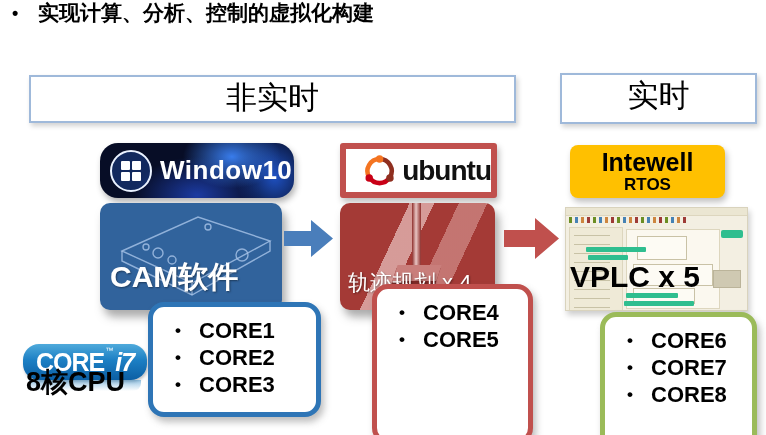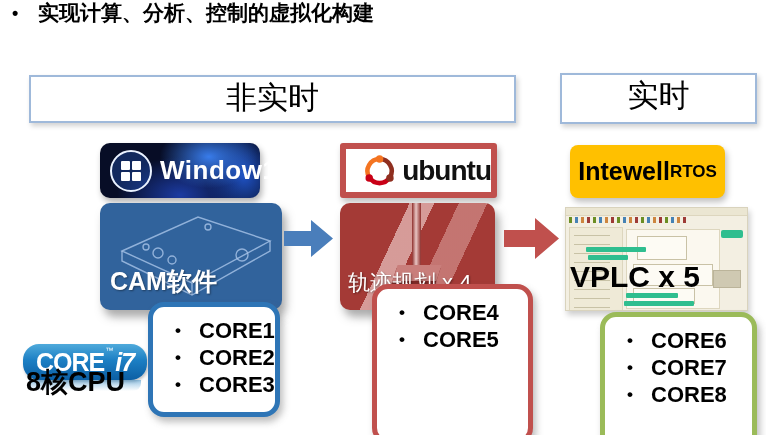--- a/index.html
+++ b/index.html
@@ -11,56 +11,56 @@
   .title-bullets{position:absolute;left:8px;top:0;width:740px;}
   .tbullet{position:relative;padding-left:30px;font-size:21px;font-weight:bold;line-height:26px;color:#000;}
   .tbullet::before{content:"•";position:absolute;left:4px;top:0;font-size:18px;}
   
   .hdr{position:absolute;background:#fff;border:2px solid #9FB9DA;box-shadow:2px 3px 5px rgba(0,0,0,.18);
        display:flex;align-items:flex-start;justify-content:center;font-size:31px;color:#000;}
   .hdr-nrt{left:29px;top:75px;width:483px;height:44px;}
   .hdr-rt{left:560px;top:73px;width:193px;height:47px;}
   
   .win10{
-    position:absolute;left:100px;top:143px;width:160px;height:55px;border-radius:10px;
+    position:absolute;left:100px;top:143px;width:194px;height:55px;border-radius:18px;
     background:
       radial-gradient(70px 45px at 68% 25%, rgba(59,130,246,.95), rgba(59,130,246,0) 70%),
       radial-gradient(90px 55px at 50% 95%, rgba(30,64,175,.9), rgba(30,64,175,0) 70%),
       radial-gradient(55px 65px at 90% 60%, rgba(37,99,235,.8), rgba(37,99,235,0) 70%),
       #070D26;
     display:flex;align-items:center;gap:8px;padding-left:10px;box-sizing:border-box;
     box-shadow:2px 4px 6px rgba(0,0,0,.3);
   }
   .win-circle{width:38px;height:38px;border:2px solid #EAF2FF;border-radius:50%;
     display:flex;align-items:center;justify-content:center;background:rgba(40,95,200,.35);flex:0 0 auto;}
   .win-glyph{display:grid;grid-template-columns:9px 9px;grid-template-rows:9px 9px;gap:2px;}
   .win-glyph i{background:#fff;border-radius:1px;}
   .win10-label{color:#fff;font-size:26px;font-weight:bold;letter-spacing:.5px;}
   .cam-box{
     position:absolute;left:100px;top:203px;width:182px;height:107px;border-radius:10px;
     background:#31639C;box-shadow:4px 7px 9px rgba(90,90,90,.5);overflow:hidden;
   }
   .cam-box svg{position:absolute;left:0;top:0;}
-  .cam-label{position:absolute;left:10px;bottom:12px;color:#fff;font-size:25px;font-weight:bold;
+  .cam-label{position:absolute;left:10px;bottom:12px;color:#fff;font-size:30px;font-weight:bold;
     text-shadow:1px 1px 2px rgba(0,0,0,.4);}
   .corei7{
     position:absolute;left:23px;top:320px;width:124px;height:36px;border-radius:16px;
     background:linear-gradient(180deg,#4FAADB 0%,#1C7FC4 45%,#0C5FA4 100%);
     display:flex;align-items:center;justify-content:center;color:#fff;box-shadow:1px 2px 3px rgba(0,0,0,.25);margin-top:24px;
   }
   .corei7::after{content:"";position:absolute;left:6px;right:6px;top:100%;height:11px;
     background:linear-gradient(rgba(28,127,196,.45),rgba(28,127,196,0));border-radius:0 0 8px 8px;}
   .corei7 .brand{font-size:25px;font-weight:bold;letter-spacing:-1px;}
   .corei7 .tm{font-size:8px;vertical-align:top;margin:2px 2px 0 1px;align-self:flex-start;}
   .corei7 .model{font-size:25px;font-weight:bold;font-style:italic;letter-spacing:-1px;}
   .cpu-label{position:absolute;left:26px;top:364px;width:130px;font-size:27px;font-weight:bold;color:#000;}
   
   .core-box{position:absolute;background:#fff;border-radius:16px;box-shadow:3px 5px 7px rgba(110,110,110,.45);
     box-sizing:border-box;padding:10px 0 0 18px;}
-  .core-box.blue{left:148px;top:302px;width:132px;height:115px;border:5px solid #2E75B6;}
+  .core-box.blue{left:148px;top:302px;width:173px;height:115px;border:5px solid #2E75B6;}
   .core-box.red{left:372px;top:284px;width:161px;height:160px;border:5px solid #C0504D;}
   .core-box.green{left:600px;top:312px;width:157px;height:162px;border:5px solid #9BBB59;}
   .core-item{position:relative;padding-left:28px;font-size:22px;font-weight:bold;line-height:27px;color:#000;}
   .core-item::before{content:"•";position:absolute;left:4px;top:0;font-size:17px;}
   
   .arrow{position:absolute;}
   .arrow-blue{left:284px;top:220px;}
   .arrow-red{left:504px;top:218px;}
   
   .ubuntu-box{
@@ -79,21 +79,21 @@
   }
   .traj-rod{position:absolute;left:72px;top:0;width:9px;height:72px;
     background:linear-gradient(90deg,#8E2F2C,#E9C6C4 45%,#8E2F2C);}
   .traj-base{position:absolute;left:55px;top:62px;width:44px;height:16px;background:#C97E7B;
     box-shadow:0 3px 0 #7E2926;transform:skewX(-18deg);}
   .traj-label{position:absolute;left:8px;bottom:12px;color:#fff;font-size:22px;font-weight:normal;
     text-shadow:1px 1px 2px rgba(0,0,0,.4);}
   
   .intewell-box{
     position:absolute;left:570px;top:145px;width:155px;height:53px;background:#FFC000;border-radius:8px;
-    display:flex;flex-direction:row;align-items:center;justify-content:center;line-height:1.05;
+    display:flex;flex-direction:column;align-items:center;justify-content:center;line-height:1.05;
     box-shadow:2px 4px 6px rgba(0,0,0,.25);
   }
   .intewell-l1{font-size:25px;font-weight:bold;color:#000;}
   .intewell-l2{font-size:17px;font-weight:bold;color:#000;}
   .vplc{
     position:absolute;left:565px;top:207px;width:183px;height:104px;background:#F3EFE2;
     border:1px solid #D9D3BD;box-sizing:border-box;overflow:hidden;box-shadow:2px 4px 6px rgba(0,0,0,.2);
   }
   .vplc-menubar{position:absolute;left:0;top:0;width:100%;height:7px;background:#EBE6D2;border-bottom:1px solid #DDD6BE;}
   .vplc-toolbar{position:absolute;left:3px;top:9px;width:120px;height:6px;

